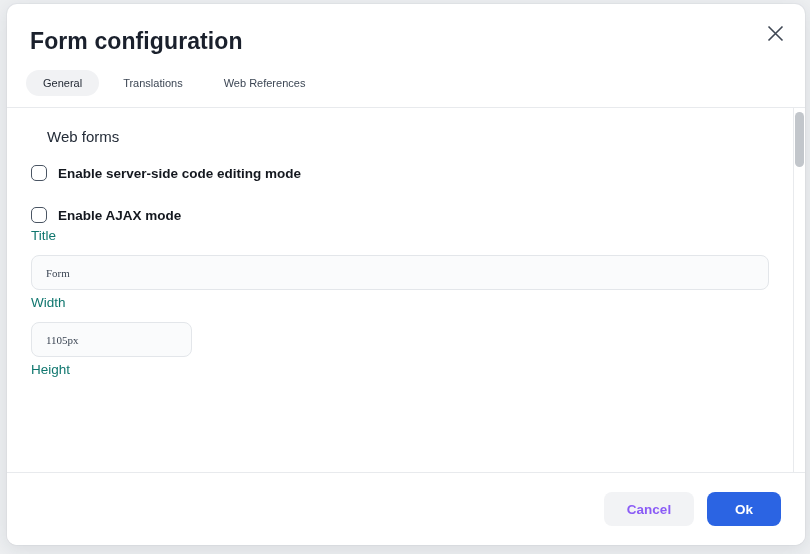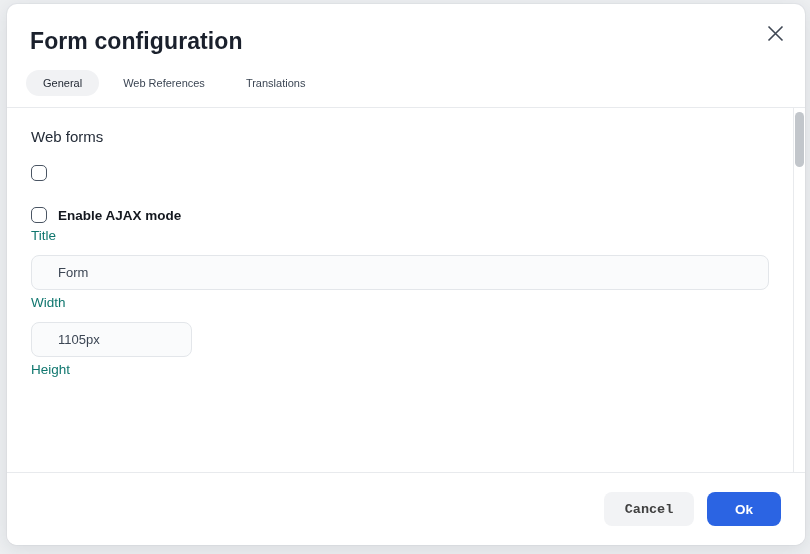--- a/index.html
+++ b/index.html
@@ -71,20 +71,21 @@
   }
   .content-inner {
     padding: 20px 24px 0 24px;
     width: 786px;
   }
   .section-heading {
     font-size: 15px;
     font-weight: 500;
     color: #242c38;
     line-height: 18px;
+    margin-left: 16px;
   }
   .checkbox-row {
     display: flex;
     align-items: center;
     gap: 11px;
     margin-top: 19px;
     cursor: pointer;
   }
   .checkbox-row + .checkbox-row { margin-top: 26px; }
   .checkbox {
@@ -107,24 +108,24 @@
     line-height: 15px;
   }
   .text-input {
     display: block;
     margin-top: 12px;
     height: 35px;
     width: 100%;
     background: #fafbfc;
     border: 1px solid #e3e6ea;
     border-radius: 8px;
-    padding: 0 26px;
-    font-size: 13px;
+    padding: 0 14px;
+    font-size: 11px;
     color: #3c4654;
-    font-family: Liberation Sans, sans-serif;
+    font-family: Liberation Serif, serif;
     outline: none;
   }
   .text-input.narrow { width: 161px; }
   
   .scrollbar {
     position: absolute;
     top: 0; right: 0; bottom: 0;
     width: 12px;
     background: #ffffff;
     border-left: 1px solid #e8eaed;
@@ -154,22 +155,21 @@
     border: none;
     border-radius: 8px;
     font-size: 13.5px;
     font-weight: 600;
     cursor: pointer;
     font-family: "Liberation Sans", sans-serif;
   }
   .btn-cancel {
     width: 90px;
     background: #f2f3f5;
-    color: #404040;
-    font-family: Liberation Mono, monospace;
+    color: #8b5cf6;
   }
   .btn-ok {
     width: 74px;
     background: #2b64e3;
     color: #ffffff;
   }
 </style>
 </head>
 <body>
 
@@ -177,32 +177,33 @@
 
   <div class="dlg-header">
     <div class="dlg-title">Form configuration</div>
     <button class="close-btn">
       <svg width="17" height="17" viewBox="0 0 17 17">
         <path d="M1.5 1.5 L15.5 15.5 M15.5 1.5 L1.5 15.5" stroke="#3f4754" stroke-width="1.6" fill="none"></path>
       </svg>
     </button>
     <div class="tabs">
       <button class="tab active">General</button>
+      <button class="tab">Translations</button>
       <button class="tab">Web References</button>
-      <button class="tab">Translations</button>
     </div>
   </div>
 
   <div class="dlg-content">
     <div class="content-inner">
 
       <div class="section-heading">Web forms</div>
 
       <div class="checkbox-row">
         <span class="checkbox"></span>
+        <span class="checkbox-label">Enable server-side code editing mode</span>
       </div>
 
       <div class="checkbox-row">
         <span class="checkbox"></span>
         <span class="checkbox-label">Enable AJAX mode</span>
       </div>
 
 
       <div class="field-label">Title</div>
       <input class="text-input" type="text" value="Form" style="">

